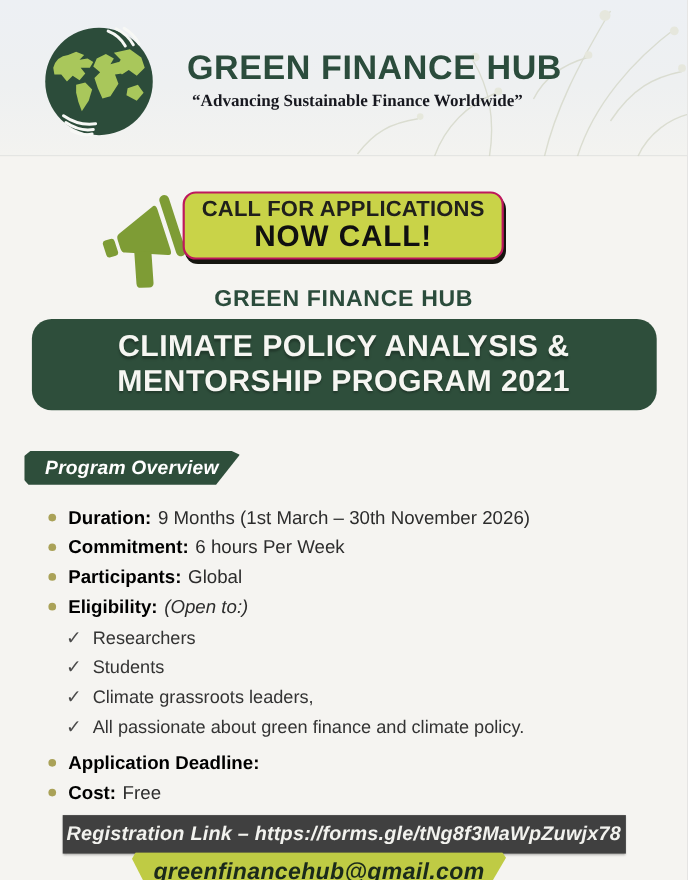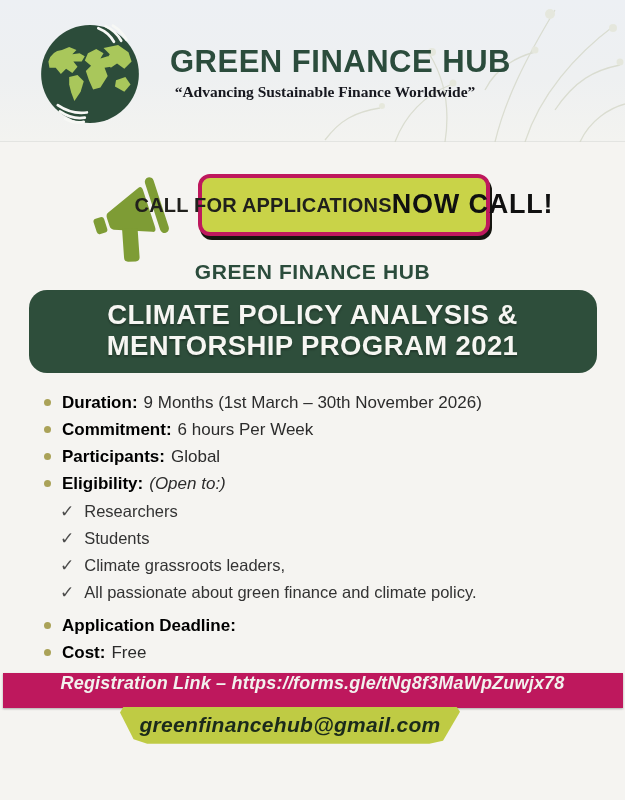--- a/index.html
+++ b/index.html
@@ -27,24 +27,24 @@
   .tagline {
     margin-top:3px; font-family:"Liberation Serif", serif;
     font-weight:bold; font-size:15.5px; color:#17181f;
     white-space:nowrap;
   }
 
   
   .announce-row { position:relative; height:118px; }
   .megaphone { position:absolute; left:82px; top:28px; width:110px; height:100px; }
   .badge {
-    position:absolute; left:198px; top:32px; width:292px; height:62px;
-    background:#c9d348; border:4px solid #be185d; border-radius:12px;
+    position:absolute; left:166px; top:32px; width:292px; height:62px;
+    background:#c9d348; border:2px solid #be185d; border-radius:12px;
     box-shadow:2px 4px 0 #15150f;
-    display:flex; flex-direction:row; align-items:center; justify-content:center;
+    display:flex; flex-direction:column; align-items:center; justify-content:center;
   }
   .badge-line1 { font-size:20px; font-weight:bold; color:#20201c; letter-spacing:.2px; white-space:nowrap; }
   .badge-line2 { font-size:27px; font-weight:bold; color:#101010; letter-spacing:.8px; margin-top:-2px; white-space:nowrap; }
 
   
   .org-name {
     text-align:center; font-size:21px; font-weight:bold;
     color:#2b4c3c; letter-spacing:.6px;
   }
   .title-banner {
@@ -74,22 +74,22 @@
   .bullets .italic { font-style:italic; }
 
   .checks { margin:5px 0 0 60px; }
   .checks li { display:flex; align-items:baseline; margin-bottom:6px; font-size:16.5px; color:#333; }
   .check { color:#4c4c4c; font-size:17px; margin-right:10px; }
 
   .bullets.tail { margin-top:13px; }
 
   
   .reg-bar {
-    margin:10px auto 0; width:620px; height:35px; background:#be185d;
-    display:flex; justify-content:center;
+    margin:10px auto 0; width:512px; height:35px; background:#404040;
+    display:flex; align-items:center; justify-content:center;
     box-shadow:0 1px 2px rgba(0,0,0,.3);
   }
   .reg-bar span {
     color:#f2f2ee; font-style:italic; font-weight:bold; font-size:18px; letter-spacing:.2px;
     white-space:nowrap;
   }
   .email-pill {
     margin:-1px 0 0 120px; width:340px; height:37px; background:#bfcb44;
     clip-path:polygon(1% 0, 99% 0, 100% 14%, 95% 92%, 91% 100%, 8% 100%, 4% 88%, 0 16%);
     display:flex; align-items:center; justify-content:center;
@@ -169,20 +169,23 @@
       <div class="badge-line2">NOW CALL!</div>
     </div>
   </div>
 
   <div class="org-name">GREEN FINANCE HUB</div>
   <div class="title-banner">
     <div>CLIMATE POLICY ANALYSIS &amp;</div>
     <div>MENTORSHIP PROGRAM 2021</div>
   </div>
 
+  <div class="overview-tab">
+    <span>Program Overview</span>
+  </div>
 
   <ul class="bullets">
     <li>
       <span class="dot"></span>
       <b>Duration:</b>
       <span class="val">9 Months (1st March – 30th November 2026)</span>
     </li>
     <li>
       <span class="dot"></span>
       <b>Commitment:</b>

